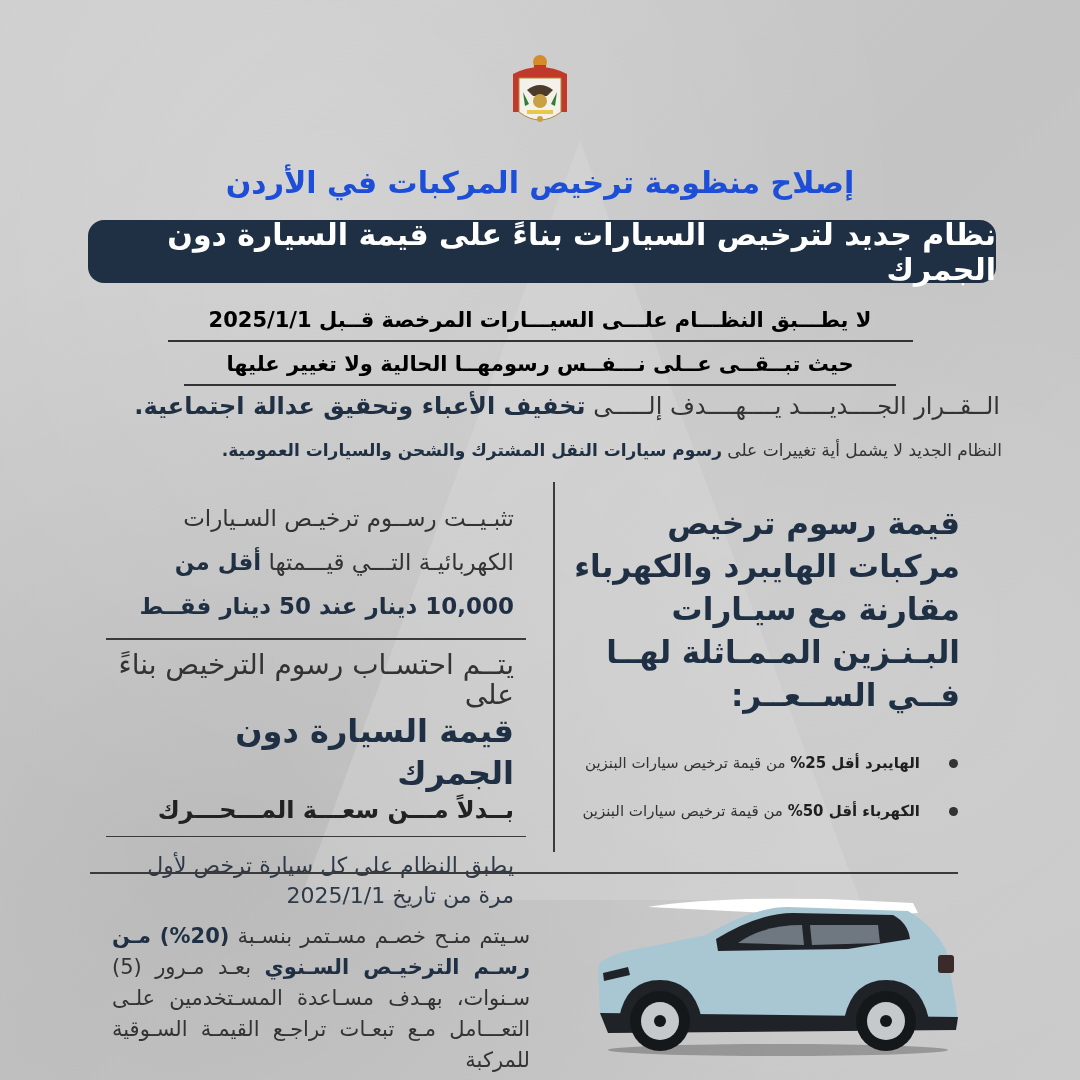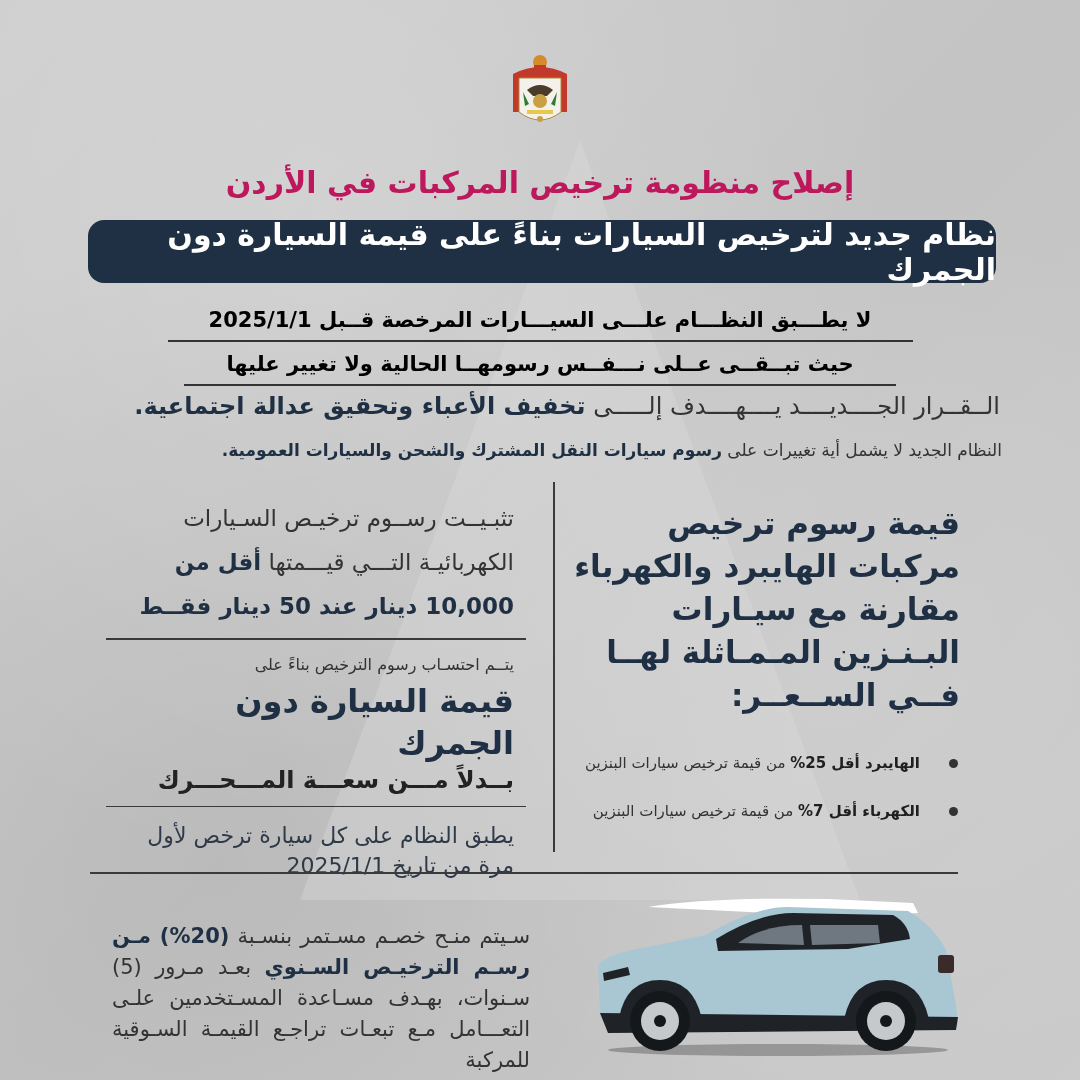--- a/index.html
+++ b/index.html
@@ -28,21 +28,21 @@
     position: absolute;
     left: 507px; top: 52px;
     width: 66px; height: 80px;
   }
   .main-title {
     position: absolute;
     top: 165px; left: 0; right: 0;
     text-align: center;
     font-size: 30px;
     font-weight: bold;
-    color: #be185d;
+    color: #1d4ed8;
   }
   .banner {
     position: absolute;
     left: 88px; top: 220px;
     width: 908px; height: 63px;
     background: #1f3044;
     border-radius: 16px;
     display: flex; align-items: center; justify-content: center; padding-left: 44px;
   }
   .banner-text {
@@ -131,21 +131,21 @@
   .left-col {
     position: absolute;
     left: 110px; top: 496px;
     width: 410px;
     text-align: right;
   }
   .left-block { padding: 0 6px; }
   .lb1 { font-size: 23px; line-height: 44px; color: #333; }
   .lb1 b { color: #1f3044; }
   .hsep { height: 1.5px; background: #3a3a3a; margin: 10px -6px; width: 420px; margin-left: -8px; }
-  .lb2-top { font-size: 16px; line-height: 30px; color: #333; margin-top: 8px; }
+  .lb2-top { font-size: 28px; line-height: 30px; color: #333; margin-top: 8px; }
   .lb2-big { font-size: 32px; font-weight: bold; color: #1f3044; line-height: 42px; }
   .lb2-sub { font-size: 24px; font-weight: bold; color: #222; line-height: 32px; margin-bottom: 6px; }
   .lb3 { font-size: 22px; line-height: 30px; color: #2f3a48; margin-top: 14px; }
 
   
   .bottom-text {
     position: absolute;
     left: 112px; top: 893px;
     width: 418px;
     text-align: justify;
@@ -201,21 +201,21 @@
 
 <div class="vdivider"></div>
 
 <div class="right-col">
   <div class="right-heading">قيمة رسوم ترخيص مركبات الهايبرد والكهرباء مقارنة مع سيـارات البـنـزين المـمـاثلة لهــا فــي الســعــر:</div>
   <ul class="bullets">
     <li class="bullet">
       <b>الهايبرد أقل 25%</b><span> من قيمة ترخيص سيارات البنزين</span>
     </li>
     <li class="bullet">
-      <b>الكهرباء أقل 7%</b><span> من قيمة ترخيص سيارات البنزين</span>
+      <b>الكهرباء أقل 50%</b><span> من قيمة ترخيص سيارات البنزين</span>
     </li>
   </ul>
 </div>
 
 <div class="left-col">
   <div class="left-block lb1">
     <span>تثبـيــت رســوم ترخيـص السـيارات الكهربائيـة التـــي قيـــمتها </span><b>أقل من</b><br>
     <b>10,000 دينار عند 50 دينار فقــط</b>
   </div>
   <div class="hsep"></div>

